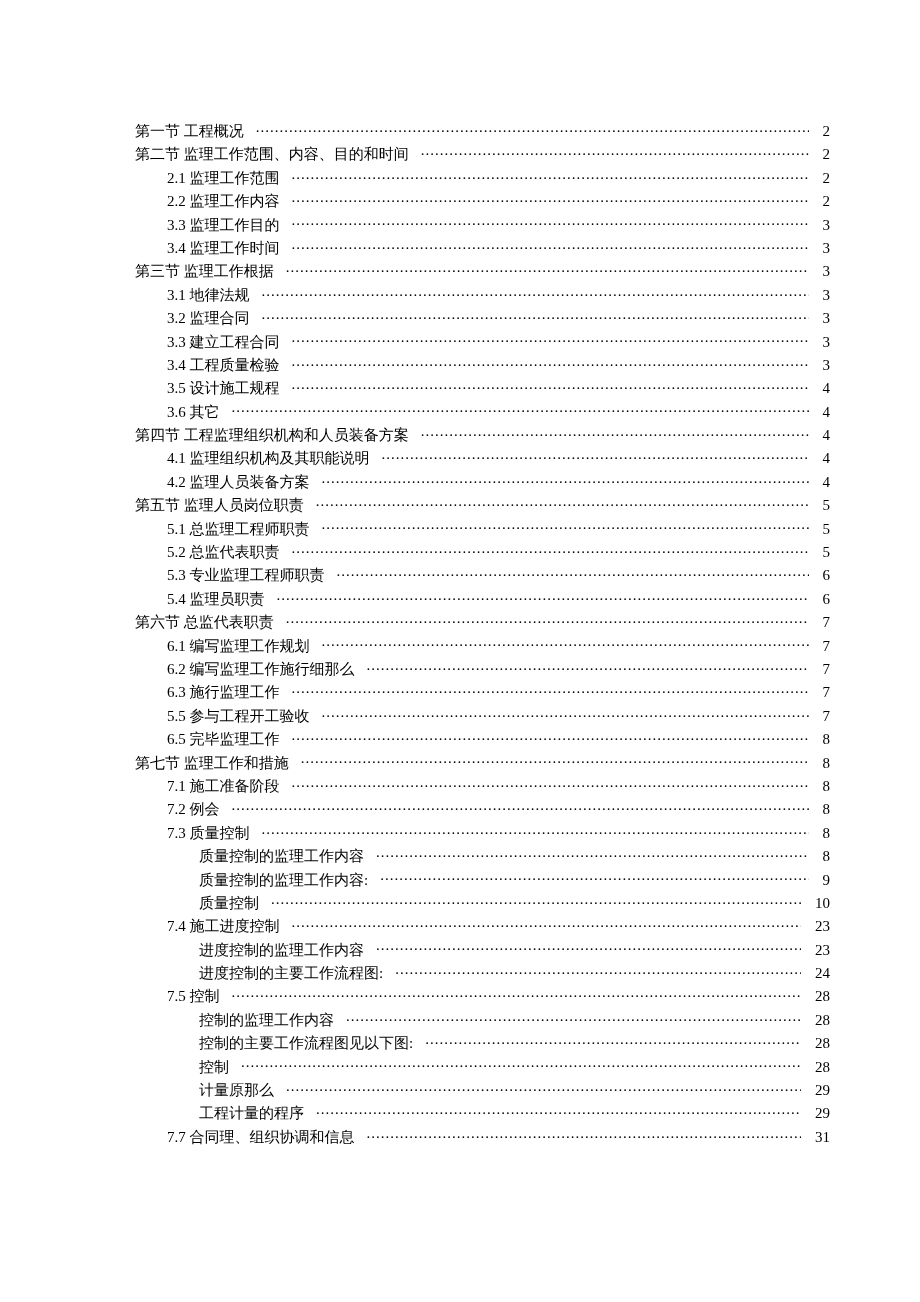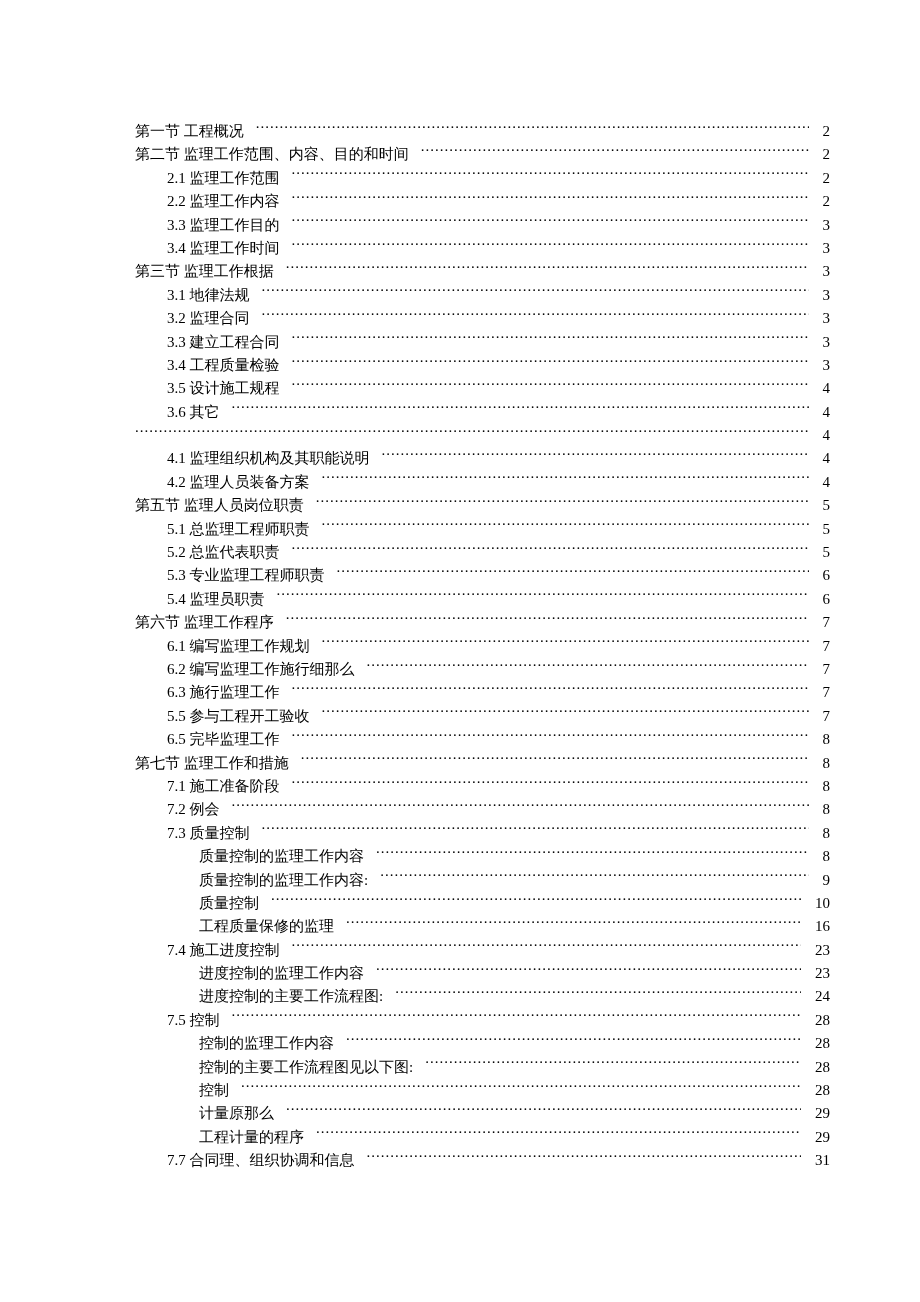--- a/index.html
+++ b/index.html
@@ -7,21 +7,21 @@
       width: 920px;
       height: 1302px;
       background: #fff;
       font-family: "SimSun", "宋体", serif;
       font-size: 15px;
       color: #000;
       padding: 120px 90px 60px 135px;
     }
     .toc-line {
       display: flex;
-      align-items: flex-start;
+      align-items: center;
       white-space: nowrap;
       line-height: 1.56;
       margin-bottom: 0;
       gap: 12px;
     }
     .indent-0 { padding-left: 0; }
     .indent-1 { padding-left: 32px; }
     .indent-2 { padding-left: 64px; }
     .label { flex: 0 0 auto; }
     .leader {
@@ -104,20 +104,21 @@
       <span class="label">3.5  设计施工规程</span>
       <span class="leader"></span>
       <span class="pagenum">4</span>
     </div>
     <div class="toc-line indent-1">
       <span class="label">3.6  其它</span>
       <span class="leader"></span>
       <span class="pagenum">4</span>
     </div>
     <div class="toc-line indent-0">
+      <span class="label">第四节 工程监理组织机构和人员装备方案</span>
       <span class="leader"></span>
       <span class="pagenum">4</span>
     </div>
     <div class="toc-line indent-1">
       <span class="label">4.1  监理组织机构及其职能说明</span>
       <span class="leader"></span>
       <span class="pagenum">4</span>
     </div>
     <div class="toc-line indent-1">
       <span class="label">4.2  监理人员装备方案</span>
@@ -143,21 +144,21 @@
       <span class="label">5.3 专业监理工程师职责</span>
       <span class="leader"></span>
       <span class="pagenum">6</span>
     </div>
     <div class="toc-line indent-1">
       <span class="label">5.4  监理员职责</span>
       <span class="leader"></span>
       <span class="pagenum">6</span>
     </div>
     <div class="toc-line indent-0">
-      <span class="label">第六节 监理工作程序</span>
+      <span class="label">第六节 总监代表职责</span>
       <span class="leader"></span>
       <span class="pagenum">7</span>
     </div>
     <div class="toc-line indent-1">
       <span class="label">6.1 编写监理工作规划</span>
       <span class="leader"></span>
       <span class="pagenum">7</span>
     </div>
     <div class="toc-line indent-1">
       <span class="label">6.2 编写监理工作施行细那么</span>
@@ -206,25 +207,20 @@
     </div>
     <div class="toc-line indent-2">
       <span class="label">质量控制的监理工作内容:</span>
       <span class="leader"></span>
       <span class="pagenum">9</span>
     </div>
     <div class="toc-line indent-2">
       <span class="label">质量控制</span>
       <span class="leader"></span>
       <span class="pagenum">10</span>
-    </div>
-    <div class="toc-line indent-2">
-      <span class="label">工程质量保修的监理</span>
-      <span class="leader"></span>
-      <span class="pagenum">16</span>
     </div>
     <div class="toc-line indent-1">
       <span class="label">7.4  施工进度控制</span>
       <span class="leader"></span>
       <span class="pagenum">23</span>
     </div>
     <div class="toc-line indent-2">
       <span class="label">进度控制的监理工作内容</span>
       <span class="leader"></span>
       <span class="pagenum">23</span>

